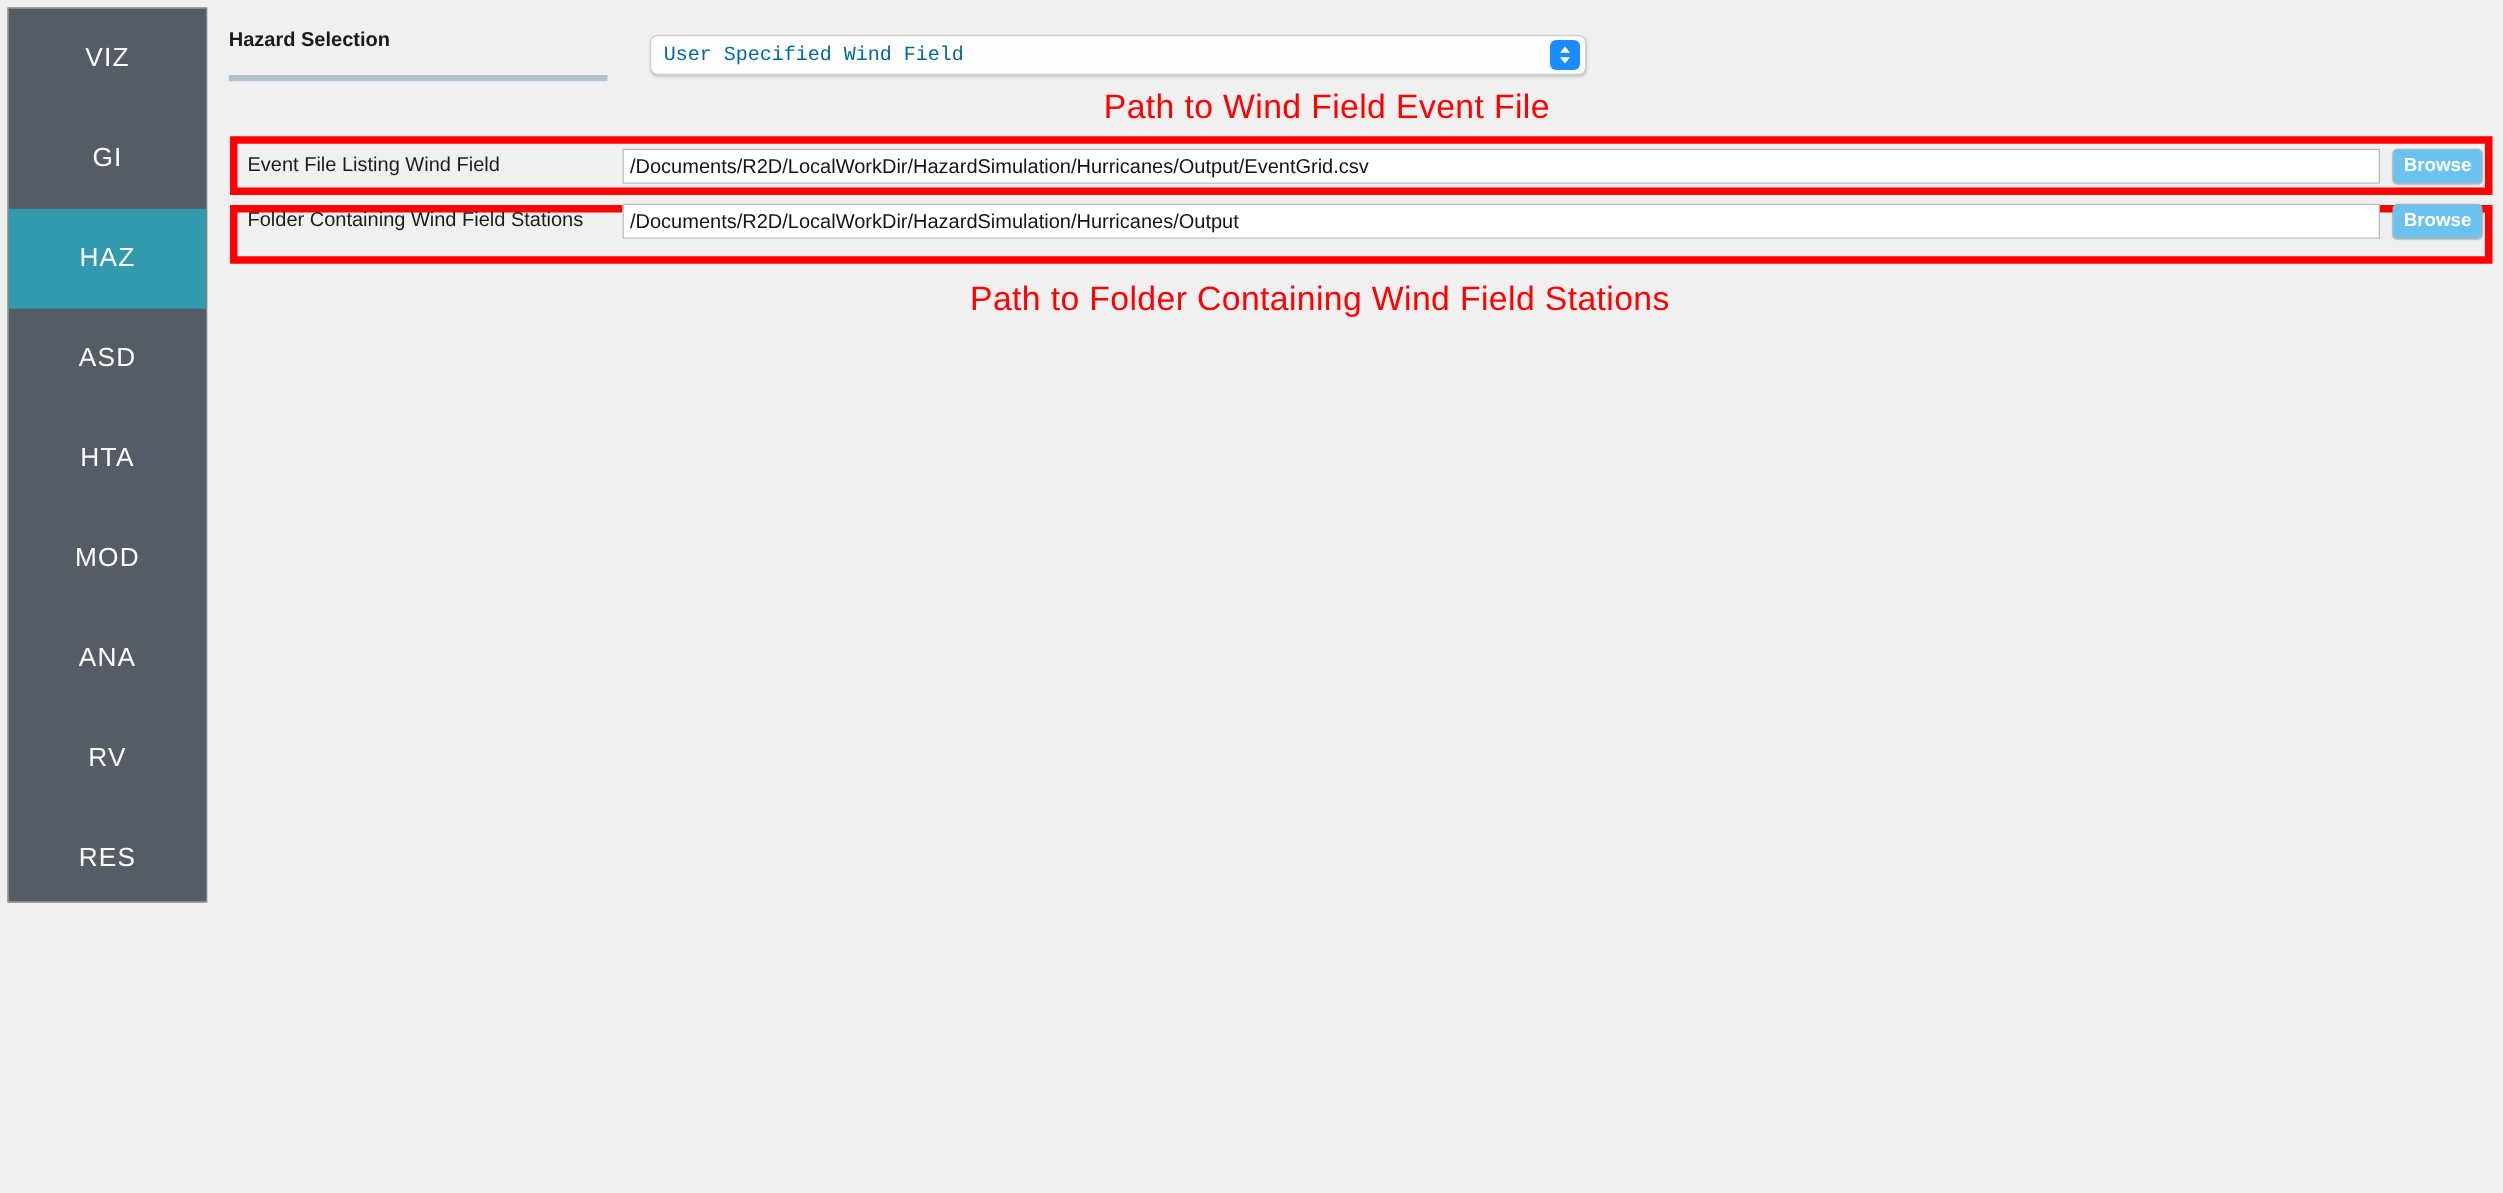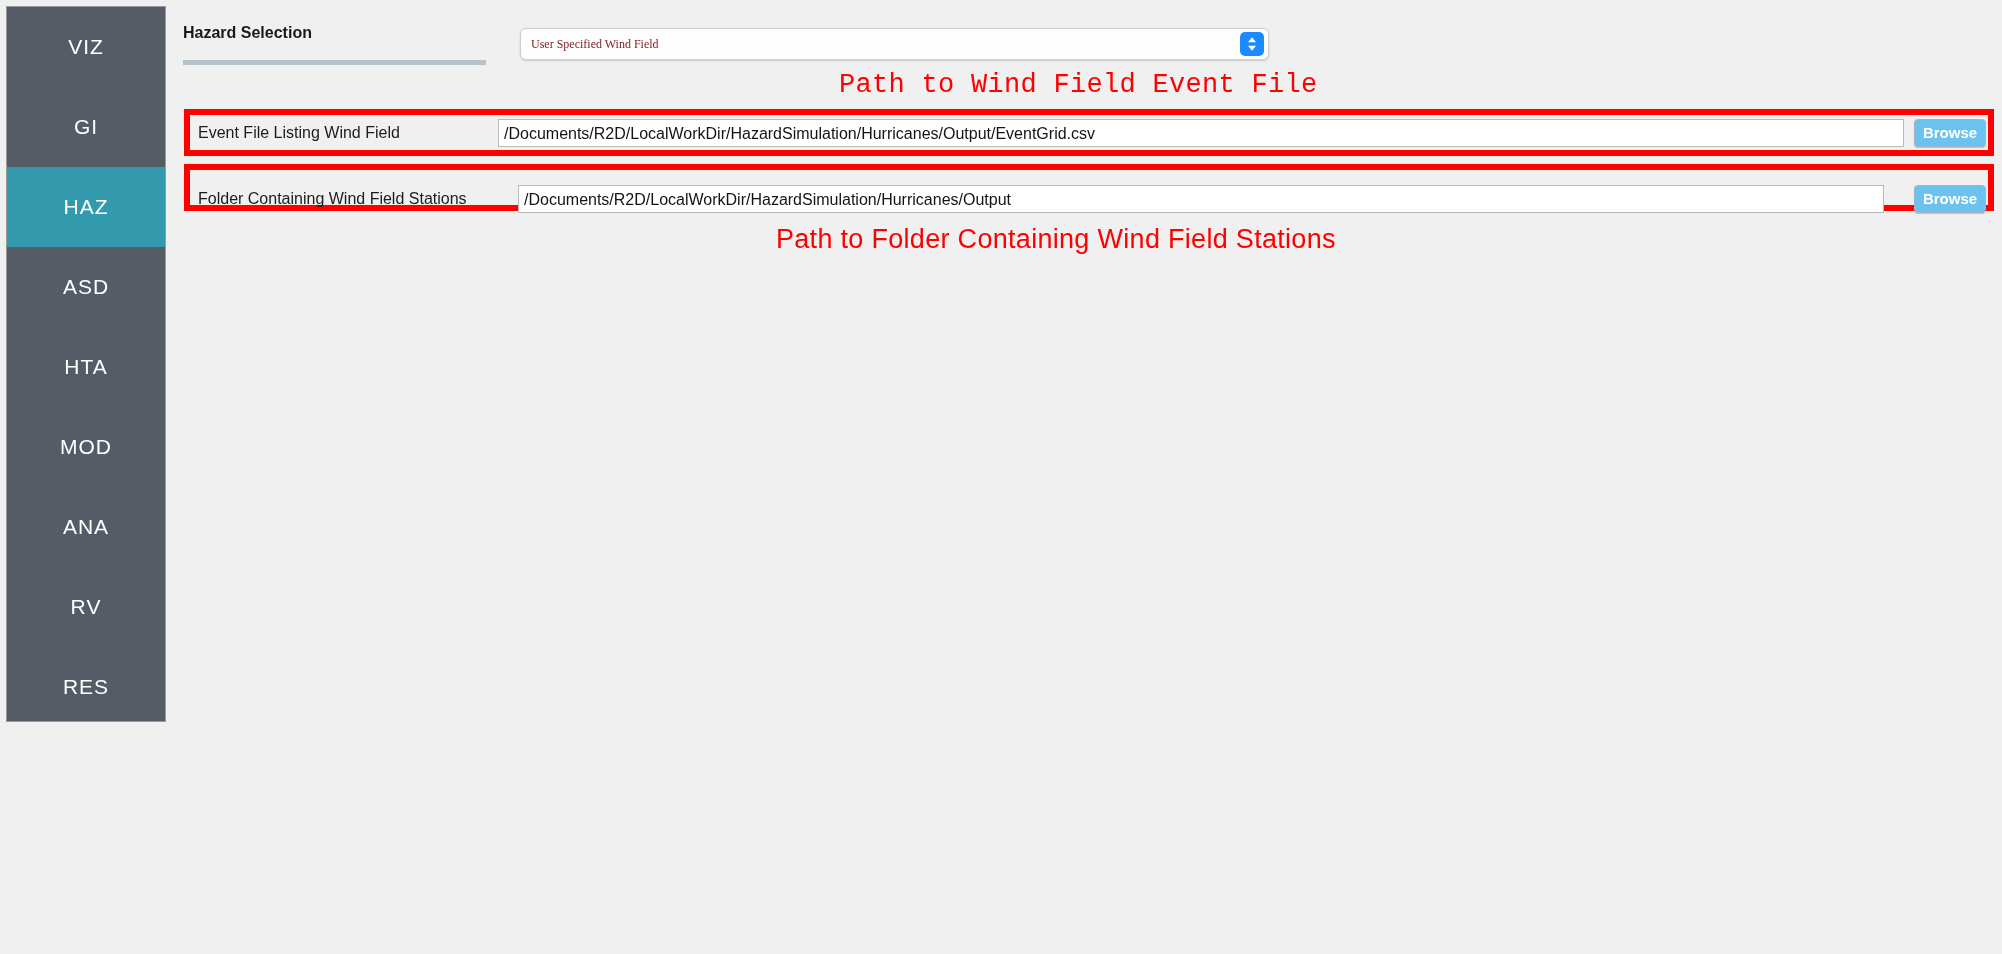--- a/index.html
+++ b/index.html
@@ -90,23 +90,23 @@
     border-radius: 6px;
     box-shadow: 0 1px 2px rgba(0,0,0,0.16);
     box-sizing: border-box;
     cursor: pointer;
   }
   #hazard-select-text {
     position: absolute;
     left: 10px;
     top: 0;
     line-height: 30px;
-    font-size: 12px;
-    color: #7f1d1d;
-    font-family: Liberation Serif, serif;
+    font-size: 16px;
+    color: #0369a1;
+    font-family: Liberation Mono, monospace;
     white-space: nowrap;
   }
   #hazard-select-arrow {
     position: absolute;
     right: 4px;
     top: 3px;
     width: 24px;
     height: 24px;
     background: #1a8cff;
     border-radius: 5px;
@@ -120,41 +120,41 @@
 
   
   .annotation {
     position: absolute;
     color: #ff0000;
     font-size: 27px;
     font-family: "Liberation Sans", sans-serif;
     white-space: nowrap;
     letter-spacing: 0.3px;
   }
-  #annotation-top { left: 673px; top: 70px; font-family: Liberation Mono, monospace; }
+  #annotation-top { left: 717px; top: 70px; }
   #annotation-bottom { left: 610px; top: 224px; }
 
   
   .redbox {
     position: absolute;
     border: 6px solid #ff0000;
     box-sizing: border-box;
   }
   #redbox-1 { left: 18px; top: 109px; width: 1810px; height: 47px; }
   #redbox-2 { left: 18px; top: 164px; width: 1810px; height: 47px; }
 
   
   .field-row {
     position: absolute;
     height: 33px;
     display: flex;
     align-items: center;
   }
   #field-row-1 { left: 26px; top: 116px; width: 1794px; }
-  #field-row-2 { left: 26px; top: 182px; width: 1794px; gap: 20px; }
+  #field-row-2 { left: 26px; top: 160px; width: 1794px; }
 
   .field-label {
     font-size: 16px;
     color: #1c1c1c;
     font-family: "Liberation Sans", sans-serif;
     white-space: nowrap;
     flex: 0 0 auto;
   }
   #field-row-1 .field-label { width: 300px; padding-left: 6px; }
   #field-row-2 .field-label { width: 300px; padding-left: 6px; }

